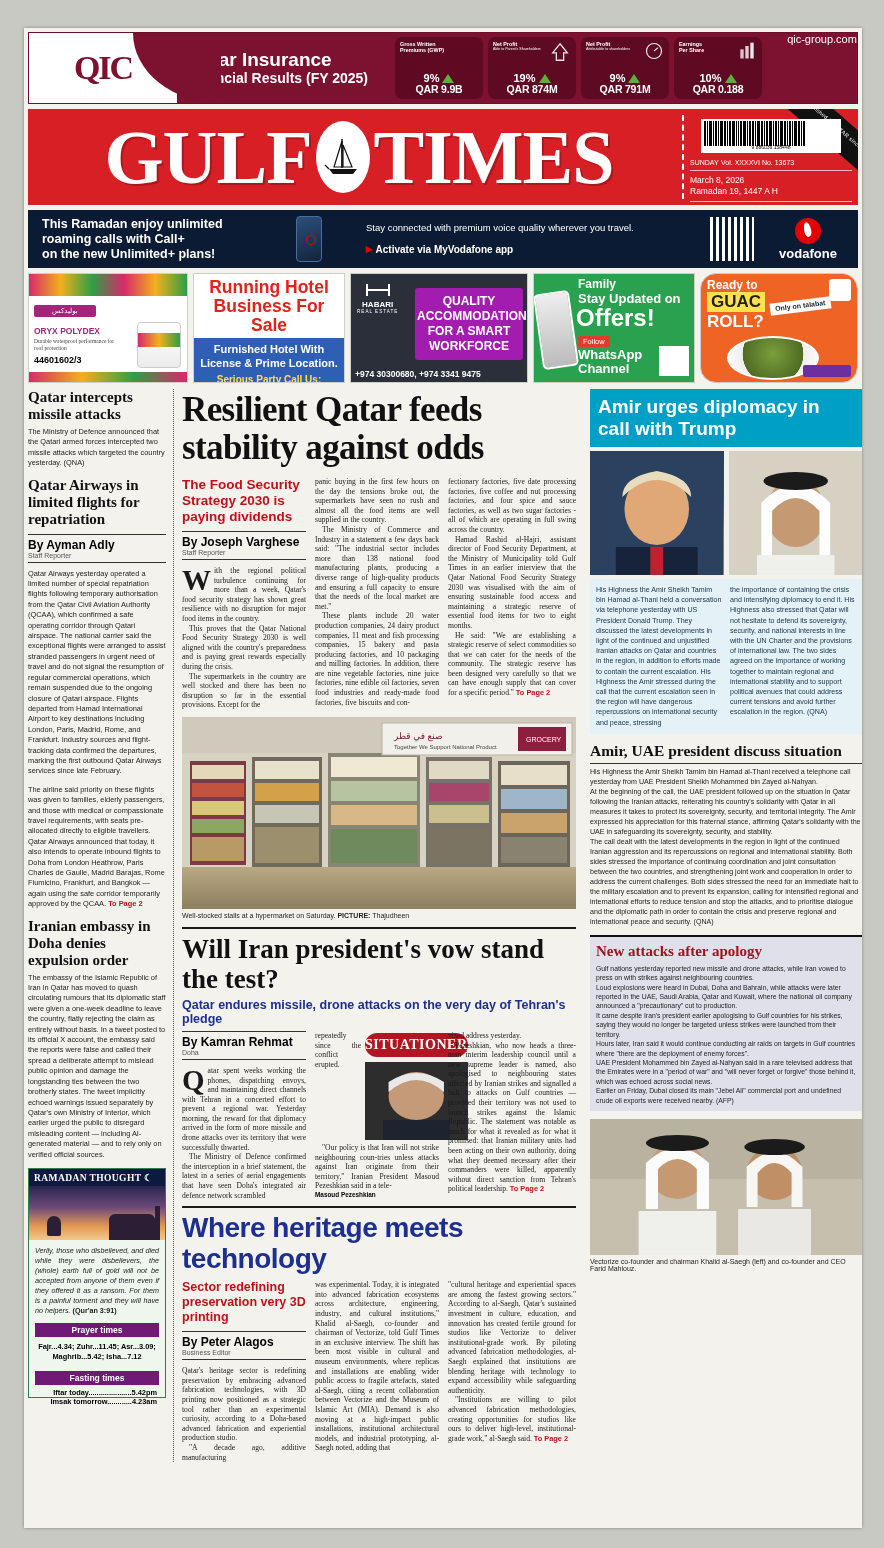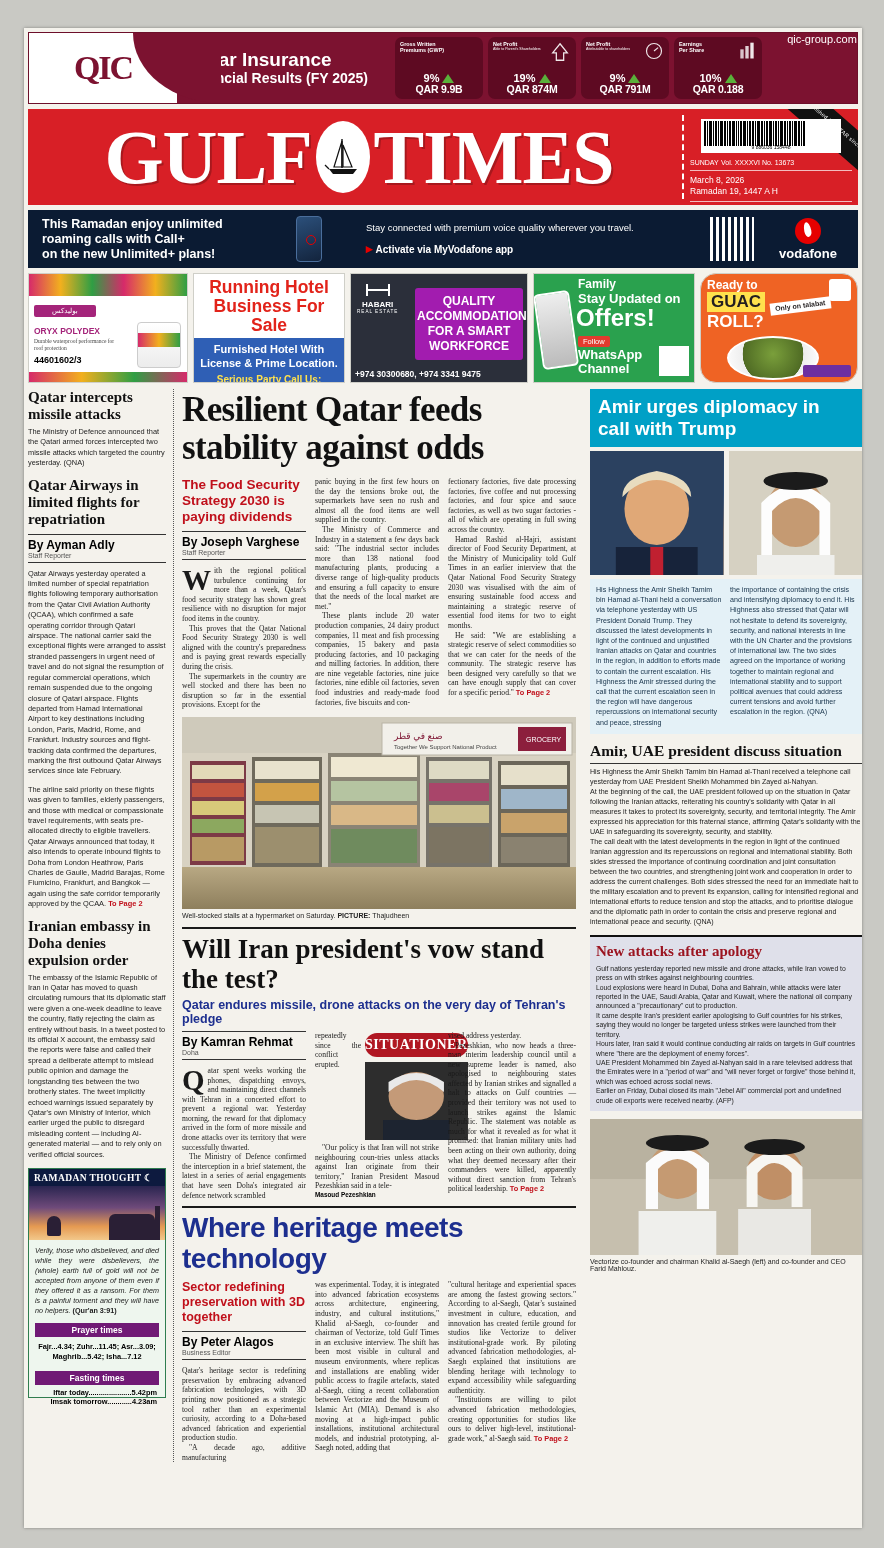--- a/index.html
+++ b/index.html
@@ -648,21 +648,21 @@
         <div style="flex:1;">
           <p class="body-p first">vised address yesterday.</p>
           <p class="body-p"><span>Pezeshkian, who now heads a three-man interim leadership council until a new supreme leader is named, also apologised to neighbouring states affected by Iranian strikes and signalled a halt to attacks on Gulf countries — provided their territory was not used to launch strikes against the Islamic Republic. The statement was notable as much for what it revealed as for what it promised: that Iranian military units had been acting on their own authority, doing what they deemed necessary after their commanders were killed, apparently without direct sanction from Tehran's political leadership.</span> <span class="topage">To Page 2</span></p>
         </div>
       </div>
 
       <div class="rule-thick" style="margin-top:6px"></div>
       <h2 class="h2-heritage">Where heritage meets technology</h2>
       <div style="display:flex; gap:9px;">
         <div style="width:124px; flex:none;">
-          <div class="kick-red">Sector redefining preservation with 3D together</div>
+          <div class="kick-red">Sector redefining preservation very 3D printing</div>
           <div class="byline">
             <div class="bn">By Peter Alagos</div>
             <div class="br">Business Editor</div>
           </div>
           <p class="body-p first">Qatar's heritage sector is redefining preservation by embracing advanced fabrication technologies, with 3D printing now positioned as a strategic tool rather than an experimental curiosity, according to a Doha-based advanced fabrication and experiential production studio.</p>
           <p class="body-p">"A decade ago, additive manufacturing</p>
         </div>
         <div style="width:124px; flex:none;">
           <p class="body-p first">was experimental. Today, it is integrated into advanced fabrication ecosystems across architecture, engineering, industry, and cultural institutions," Khalid al-Saegh, co-founder and chairman of Vectorize, told Gulf Times in an exclusive interview. The shift has been most visible in cultural and museum environments, where replicas and installations are enabling wider public access to fragile artefacts, stated al-Saegh, citing a recent collaboration between Vectorize and the Museum of Islamic Art (MIA). Demand is also moving at a high-impact public installations, institutional architectural models, and industrial prototyping, al-Saegh noted, adding that</p>
         </div>

